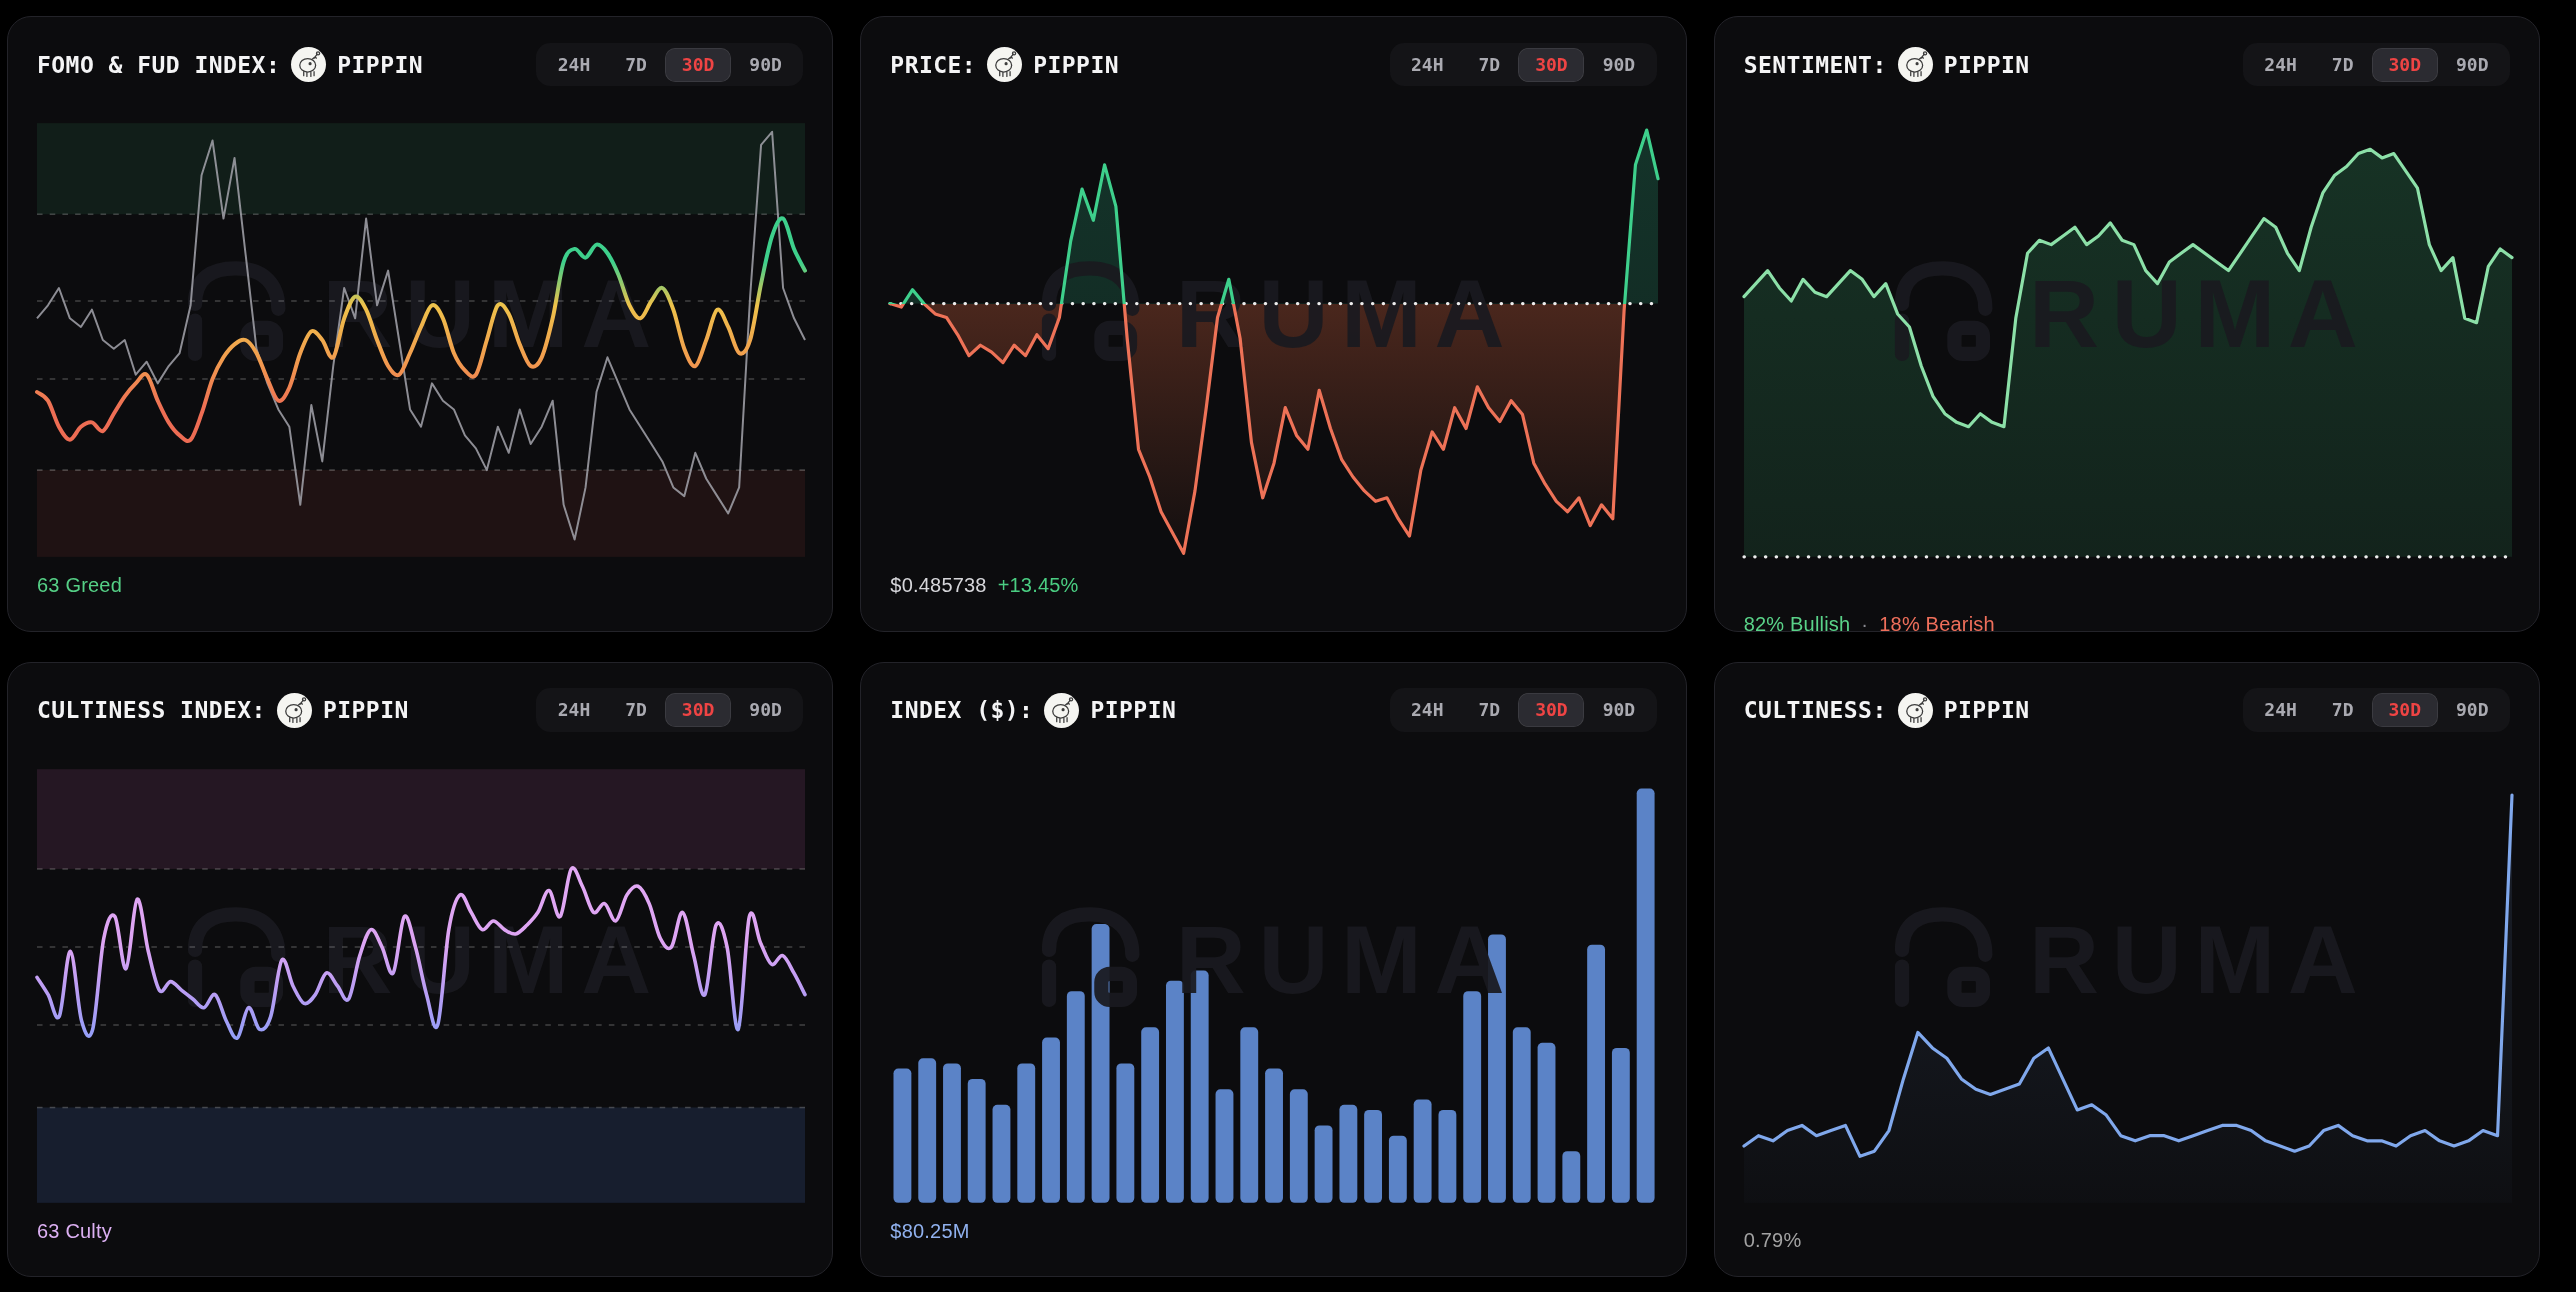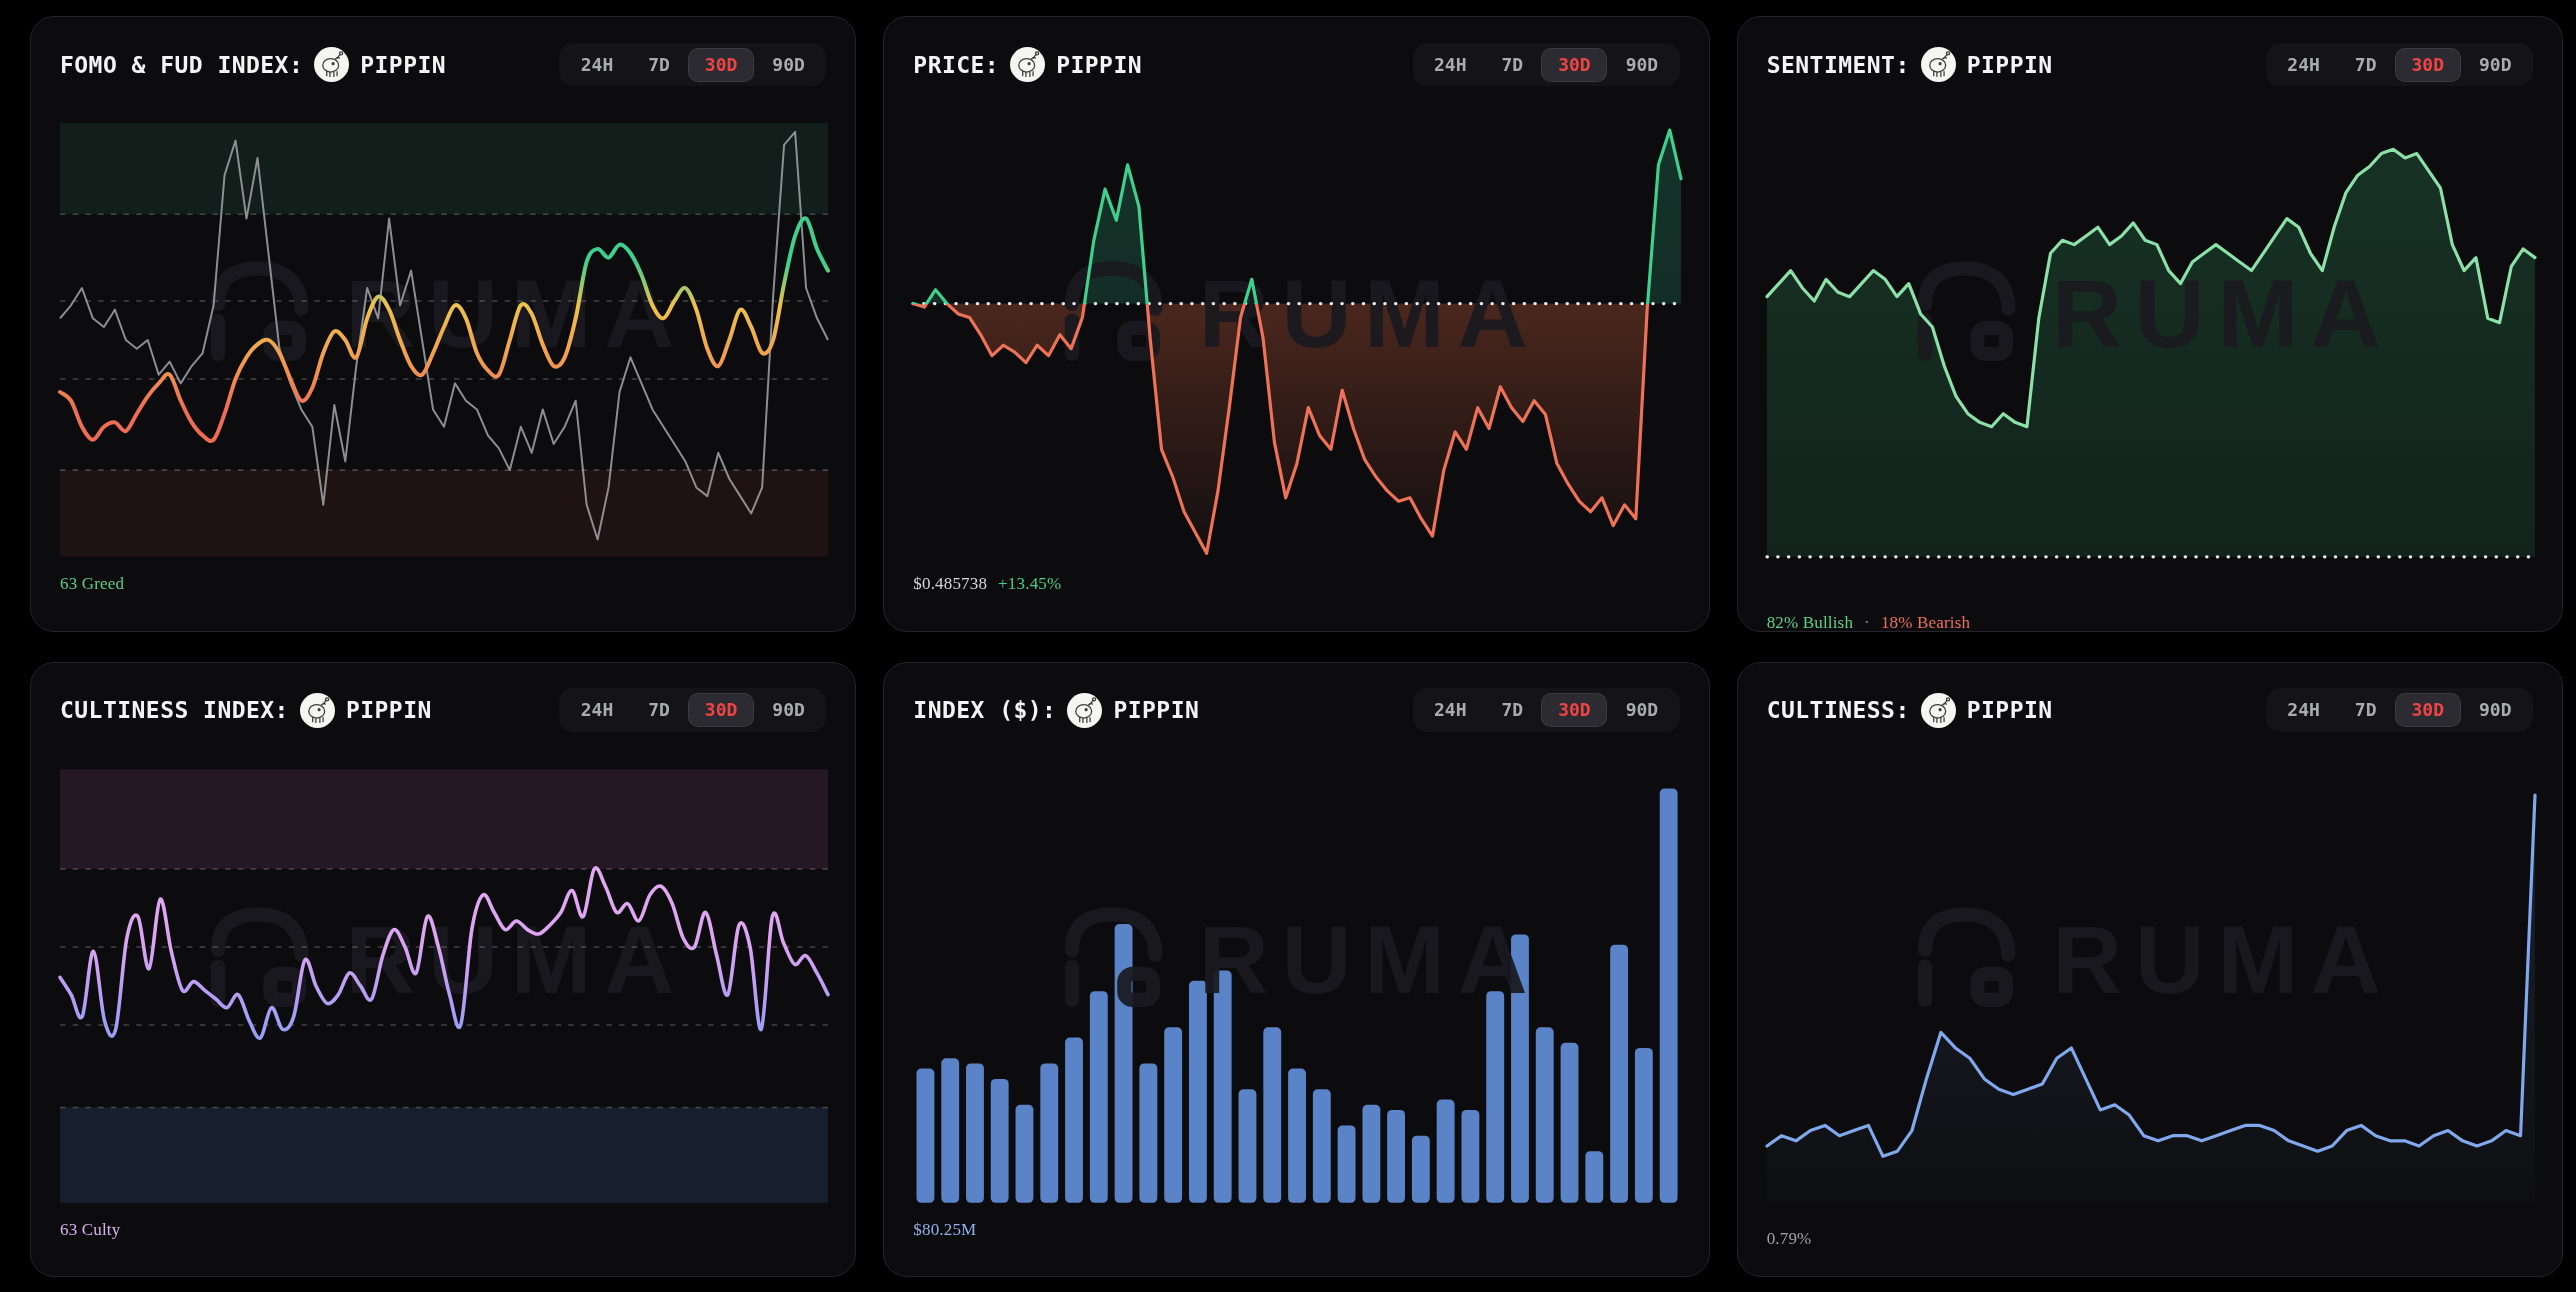--- a/index.html
+++ b/index.html
@@ -1,18 +1,18 @@
 <!DOCTYPE html>
 <html style="font-size:12.7px"><head>
 <meta charset="utf-8">
 <style>
   html,body{margin:0;padding:0;background:#000;}
   #app{position:relative;width:2576px;height:1293px;background:#000;overflow:hidden;
        font-family:"Liberation Sans",sans-serif;}
-  .grid{position:absolute;left:30px;top:16px;width:2533px;height:1261px;
+  .grid{position:absolute;left:7px;top:16px;width:2533px;height:1261px;
         display:grid;grid-template-columns:repeat(3,1fr);grid-template-rows:repeat(2,1fr);
         gap:30px 27px;}
   .panel{position:relative;background:#0c0c0e;border:0.8px solid #232329;border-radius:24px;
          overflow:hidden;}
   .panel-header{position:absolute;left:29px;right:29px;top:22px;height:51px;
         display:flex;align-items:center;justify-content:space-between;}
   .title-wrap{display:flex;align-items:center;gap:11px;}
   .mono{font-family:"DejaVu Sans Mono","Liberation Mono",monospace;font-weight:700;}
   .title{font-size:23px;color:#f4f4f5;letter-spacing:0.02em;white-space:pre;}
   .coin{width:35px;height:35px;border-radius:50%;background:#f5f5f1;flex:0 0 auto;
@@ -25,21 +25,21 @@
   .seg-btn.active{background:#2b2b31;color:#ef4444;box-shadow:inset 0 0 0 0.8px rgba(255,255,255,0.10);}
   .chart{position:absolute;left:29px;right:29px;top:106px;height:434px;}
   .layer{position:absolute;left:0;top:0;overflow:visible;}
   .watermark{position:absolute;left:0;right:0;top:0;height:88%;
         display:flex;align-items:center;justify-content:center;gap:27px;
         color:rgba(26,26,31,0.93);pointer-events:none;text-align:center;}
   .wm-glyph{width:119px;height:119px;flex:0 0 auto;}
   .wm-text{font-family:"Liberation Sans",sans-serif;font-weight:bold;font-size:97px;
         letter-spacing:0.13em;line-height:1;}
   .footer{position:absolute;left:29px;top:557px;display:flex;align-items:baseline;gap:11px;
-        font-size:17px;letter-spacing:0.01em;font-family:Liberation Serif, serif;}
+        font-size:20px;letter-spacing:0.01em;}
 </style>
 </head>
 <body>
 
 <div id="app">
 <div class="grid">
 
   <section class="panel">
     <div class="panel-header">
       <div class="title-wrap">

